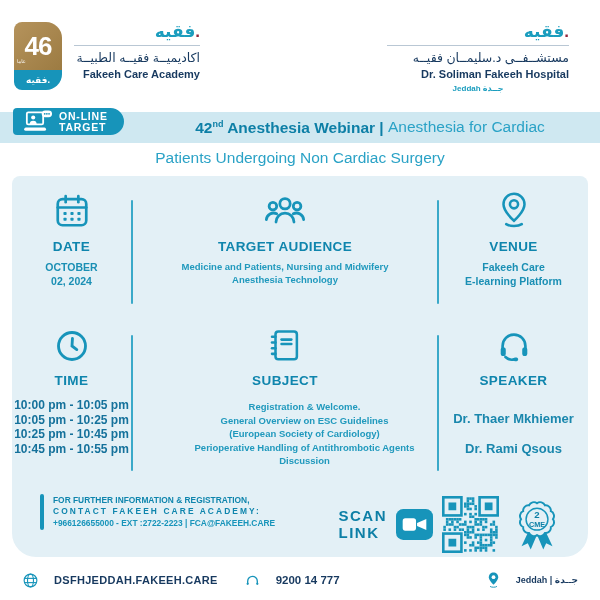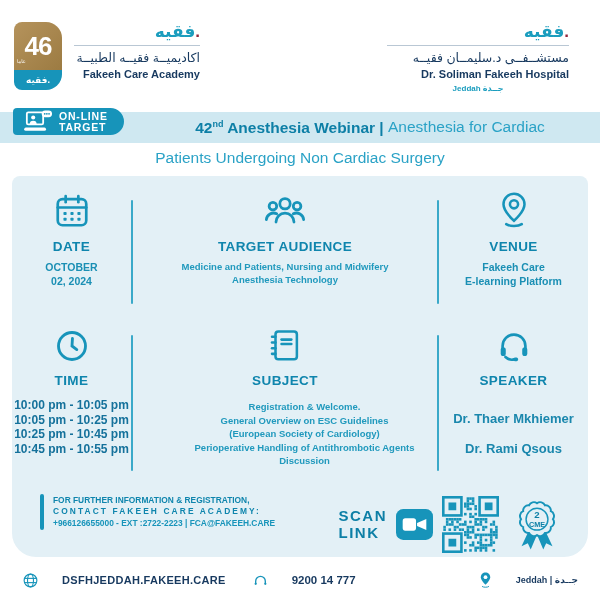--- a/index.html
+++ b/index.html
@@ -63,21 +63,21 @@
   .contact{display:flex;align-items:center;}
   .accent-bar{width:4px;height:36px;background:var(--teal);border-radius:3px;margin-right:9px;}
   .contact-lines{font-size:8.4px;font-weight:800;color:#0f85ad;line-height:11.5px;}
   .contact-lines .l2{letter-spacing:2.1px;}
   .contact-lines .l3{color:#1794ba;}
   .scan{margin-left:auto;display:flex;align-items:center;gap:9px;}
   .scan-words{font-size:15px;font-weight:800;color:var(--teal-dark);letter-spacing:1.5px;line-height:17px;text-align:left;}
 
   
   .footer{display:flex;align-items:center;padding:14px 22px 0;}
-  .f-item{display:flex;align-items:center;gap:23px;}
+  .f-item{display:flex;align-items:center;gap:15px;}
   .f-web{font-size:11px;font-weight:bold;color:var(--navy);letter-spacing:.3px;}
   .f-phone{font-size:11.5px;font-weight:bold;color:var(--navy);}
   .f-loc{font-size:9px;font-weight:700;color:var(--navy);}
   .f-gap{width:26px;}
   .f-right{margin-left:auto;}
   svg{display:block;}
 </style>
 </head>
 <body>
 

